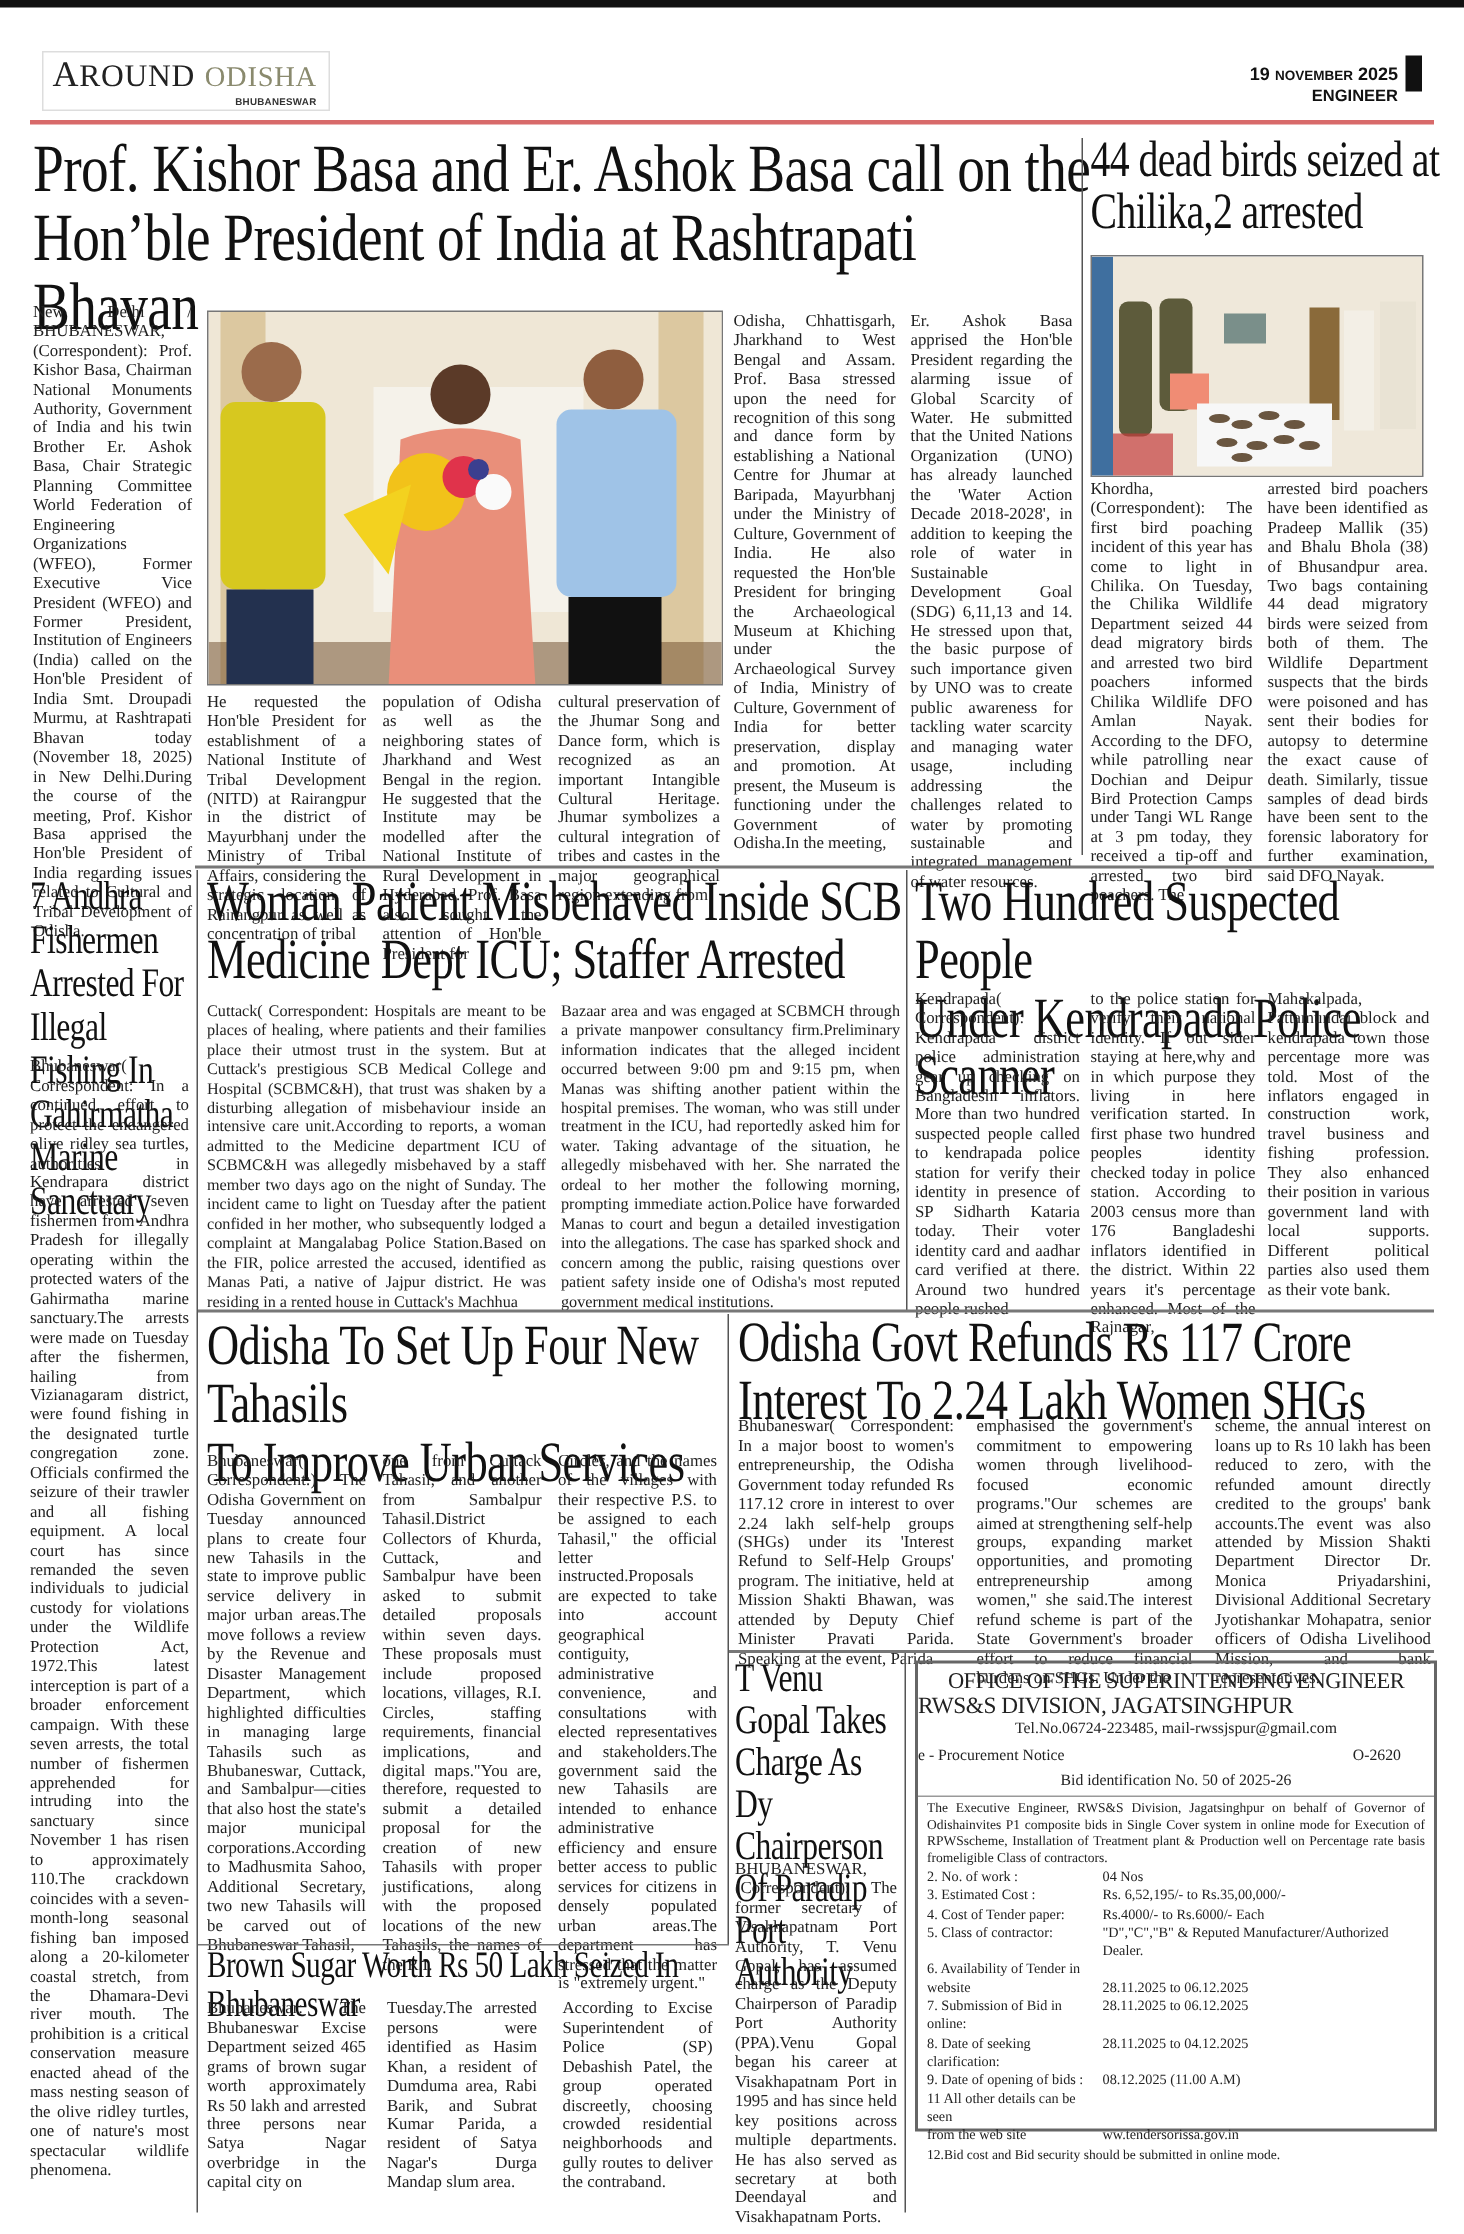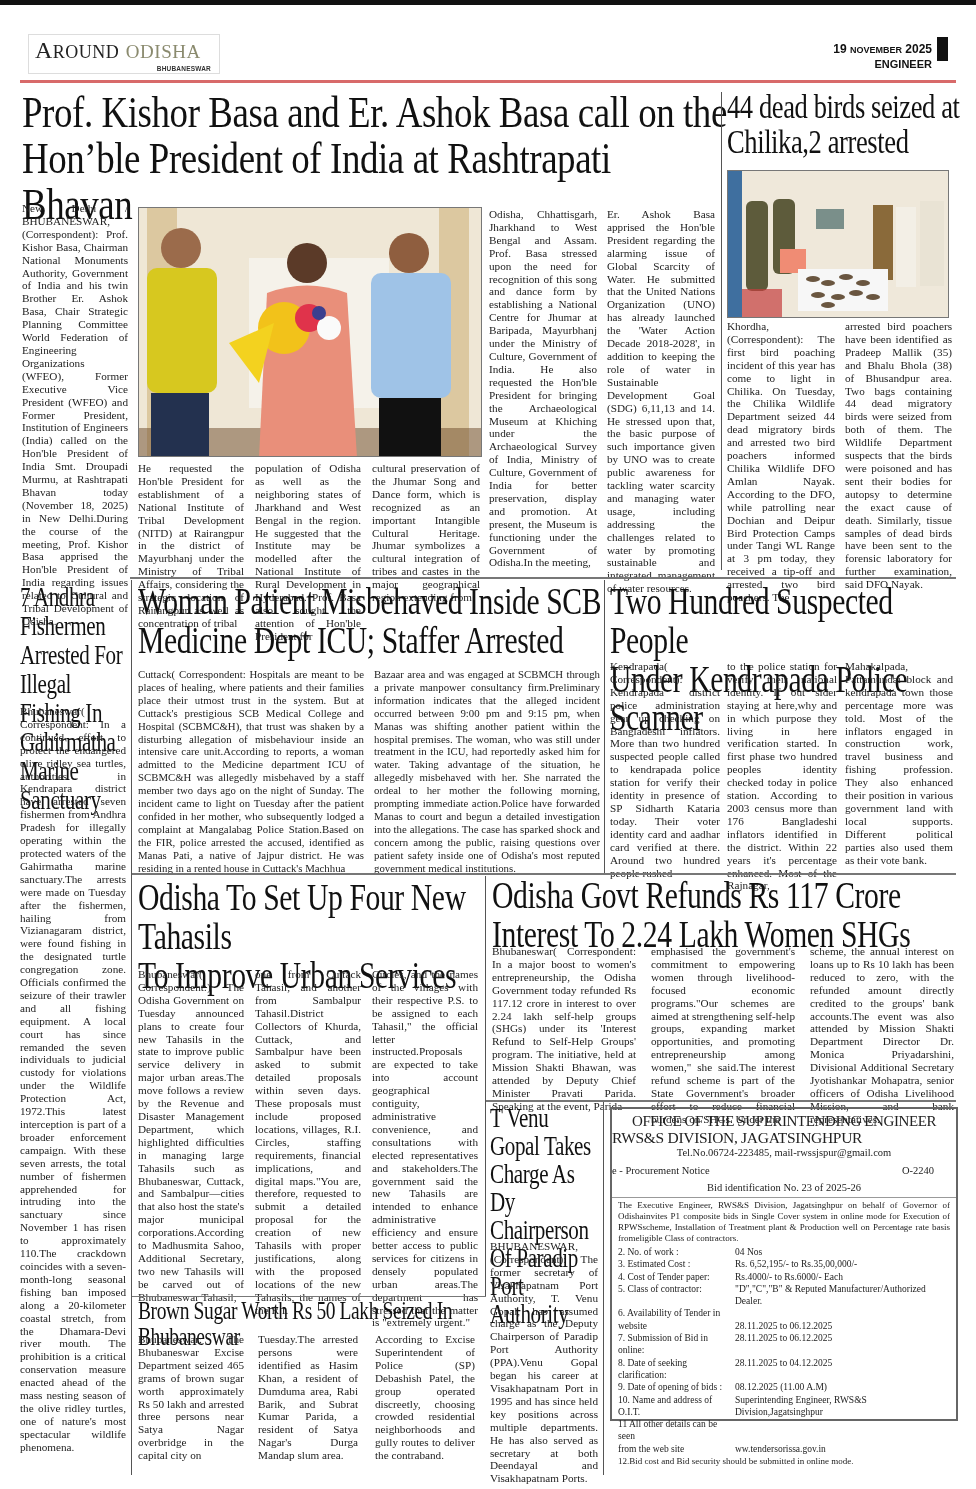--- a/index.html
+++ b/index.html
@@ -2,21 +2,21 @@
 <html><head>
 <meta charset="utf-8">
 <style>
 *{box-sizing:border-box;margin:0;padding:0}
 html,body{width:976px;height:1489px;background:#fff;overflow:hidden}
 body{position:relative;font-family:"Liberation Serif","DejaVu Serif",serif;color:#1a1a1a}
 .topbar{position:absolute;left:0;top:0;width:976px;height:5px;background:#111}
 .abs{position:absolute}
 .logo{left:28px;top:34px;width:192px;height:40px;border:1px solid #ddd;padding:2px 6px}
 .logo .l1{font-size:24px;letter-spacing:0.5px;color:#222;line-height:26px;white-space:nowrap}
-.logo .l1 .sm{font-size:18px}
+.logo .l1 .sm{font-size:21px}
 .logo .l1 .od{color:#8a8a6e;font-size:19px}
 .logo .l2{position:absolute;right:8px;bottom:1px;font-family:"Liberation Sans",sans-serif;font-size:6.5px;font-weight:bold;letter-spacing:0.2px;color:#333}
 .dateblock{right:28px;top:42px;text-align:right;font-family:"Liberation Sans",sans-serif;font-weight:bold;color:#111}
 .dateblock .d1{font-size:12px;line-height:14px}
 .dateblock .d1 .m{font-size:9px}
 .dateblock .d2{font-size:11px;line-height:14px}
 .blackmark{right:28px;top:37px;width:11px;height:24px;background:#111}
 .redrule{left:20px;top:80px;width:936px;height:3px;background:#d86a6a}
 .headline{font-family:"Liberation Serif",serif;color:#111;line-height:1.02;letter-spacing:-0.5px;transform-origin:left top}
 .h-main{left:22px;top:90px;width:700px;font-size:45px;transform:scaleX(0.82);width:860px}
@@ -182,23 +182,23 @@
 <div class="col body-text" style="left:138px;top:1333px;width:106px">Bhubaneswar: The Bhubaneswar Excise Department seized 465 grams of brown sugar worth approximately Rs 50 lakh and arrested three persons near Satya Nagar overbridge in the capital city on</div>
 <div class="col body-text" style="left:258px;top:1333px;width:100px">Tuesday.The arrested persons were identified as Hasim Khan, a resident of Dumduma area, Rabi Barik, and Subrat Kumar Parida, a resident of Satya Nagar's Durga Mandap slum area.</div>
 <div class="col body-text" style="left:375px;top:1333px;width:100px">According to Excise Superintendent of Police (SP) Debashish Patel, the group operated discreetly, choosing crowded residential neighborhoods and gully routes to deliver the contraband.</div>
 
 <div class="notice">
   <div class="t1">OFFICE OF THE SUPERINTENDING ENGINEER</div>
   <div class="t2">RWS&amp;S DIVISION, JAGATSINGHPUR</div>
   <div class="t3">Tel.No.06724-223485, mail-rwssjspur@gmail.com</div>
   <div style="display:flex;justify-content:space-between;font-size:10.5px;line-height:14px;margin-top:5px;padding-right:22px">
     <span style="margin-right:58px">e - Procurement Notice</span>
-    <span>O-2240</span>
+    <span>O-2620</span>
   </div>
-  <div class="t3" style="margin-top:3px">Bid identification No. 23 of 2025-26</div>
+  <div class="t3" style="margin-top:3px">Bid identification No. 50 of 2025-26</div>
   <div class="line"></div>
   <div class="desc">The Executive Engineer, RWS&amp;S Division, Jagatsinghpur on behalf of Governor of Odishainvites P1 composite bids in Single Cover system in online mode for Execution of RPWSscheme, Installation of Treatment plant &amp; Production well on Percentage rate basis fromeligible Class of contractors.</div>
   <div id="notice-rows" style="margin-top:2px">
       <div class="row">
         <span class="k">2. No. of work :</span>
         <span>04 Nos</span>
       </div>
       <div class="row">
         <span class="k">3. Estimated Cost :</span>
         <span>Rs. 6,52,195/- to Rs.35,00,000/-</span>
@@ -225,24 +225,20 @@
       </div>
       <div class="row">
         <span class="k">8. Date of seeking clarification:</span>
         <span>28.11.2025 to 04.12.2025</span>
       </div>
       <div class="row">
         <span class="k">9. Date of opening of bids :</span>
         <span>08.12.2025 (11.00 A.M)</span>
       </div>
       <div class="row">
-        <span class="k">10. Name and address of O.I.T.</span>
-        <span>Superintending Engineer, RWS&amp;S Division,Jagatsinghpur</span>
-      </div>
-      <div class="row">
         <span class="k">11 All other details can be seen</span>
         <span></span>
       </div>
       <div class="row">
         <span class="k">from the web site</span>
         <span>ww.tendersorissa.gov.in</span>
       </div>
     </div>
   <div class="desc" style="margin-top:1px">12.Bid cost and Bid security should be submitted in online mode.</div>
 

